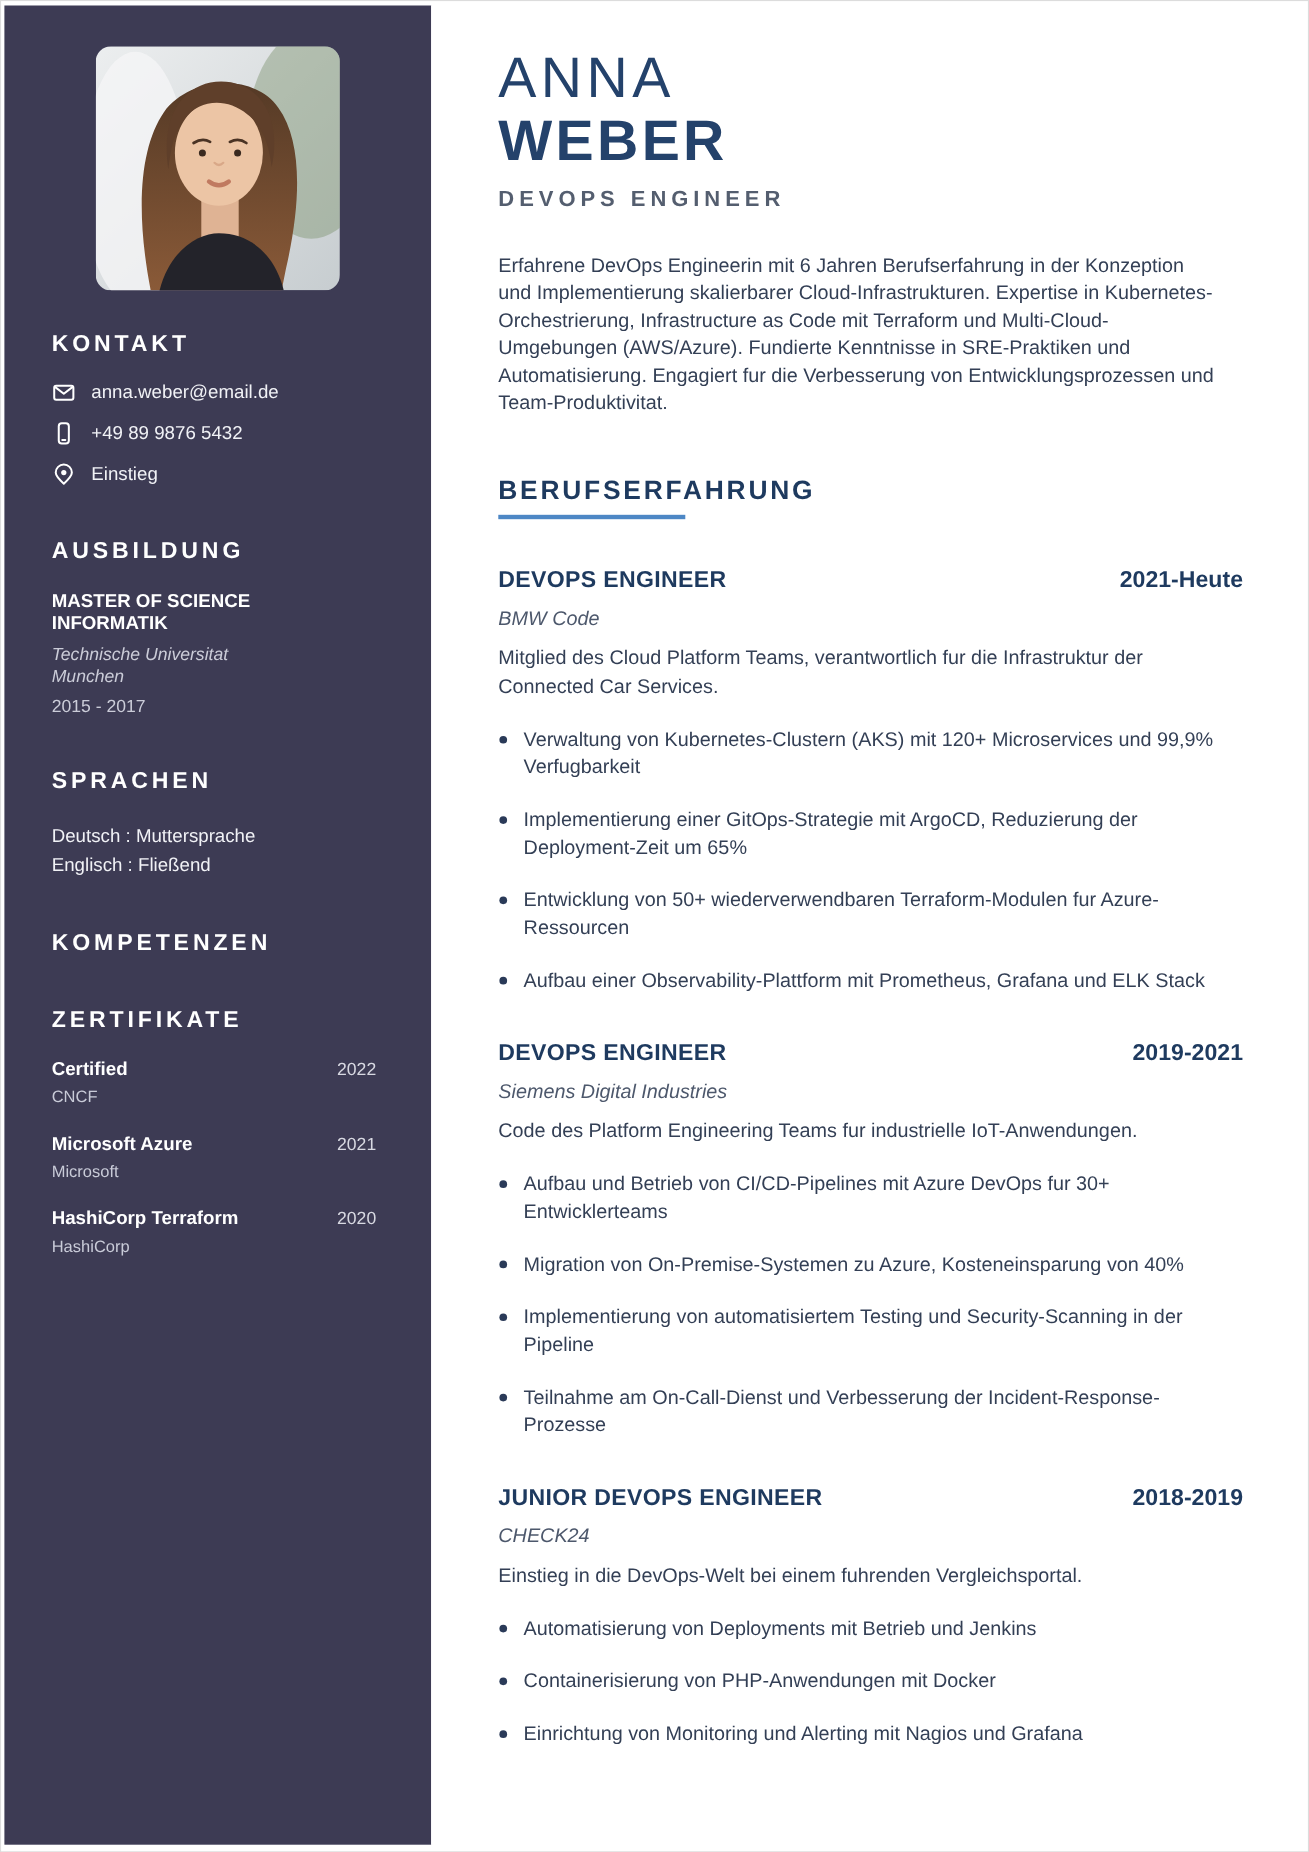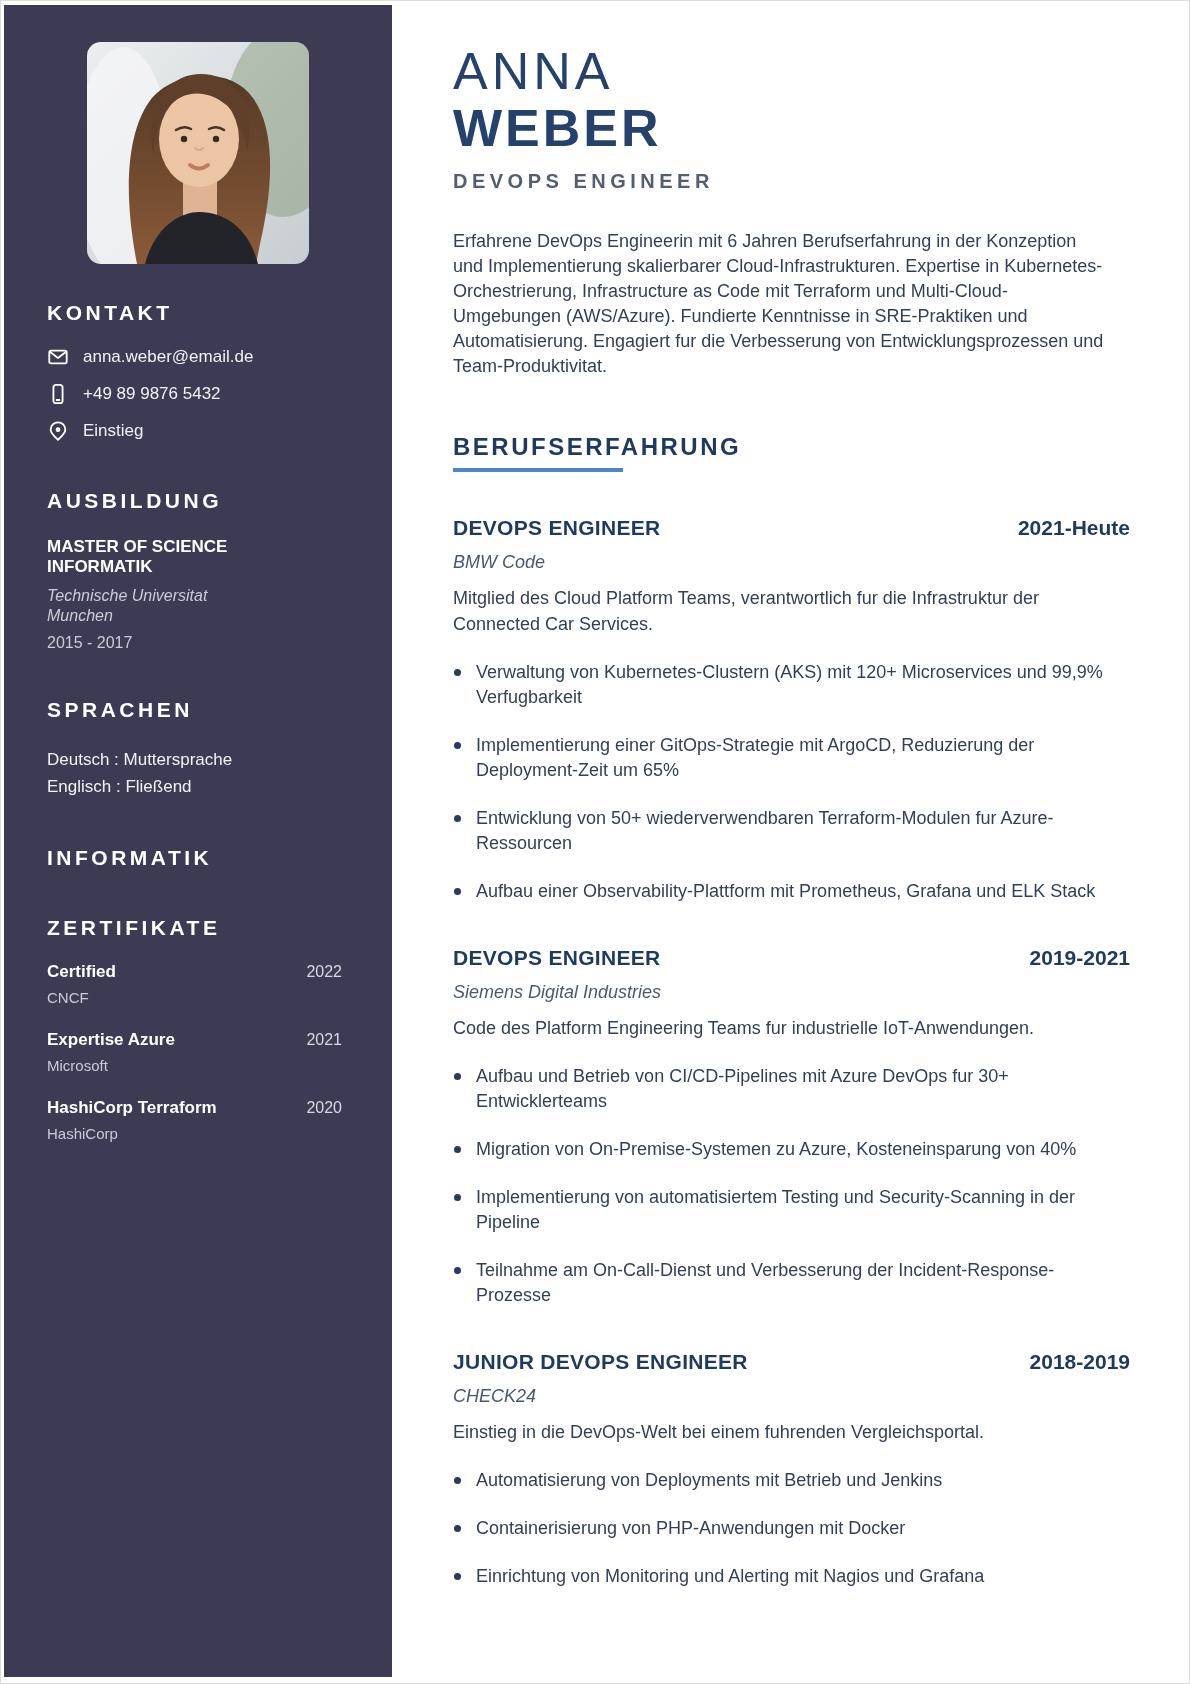--- a/index.html
+++ b/index.html
@@ -231,36 +231,36 @@
 
       <section class="sb-section">
         <h2 class="sb-h2">SPRACHEN</h2>
         <div class="lang-list">
           <div class="lang-item">Deutsch : Muttersprache</div>
           <div class="lang-item">Englisch : Fließend</div>
         </div>
       </section>
 
       <section class="sb-section">
-        <h2 class="sb-h2">INFORMATIK</h2>
+        <h2 class="sb-h2">KOMPETENZEN</h2>
       </section>
 
       <section class="sb-section">
         <h2 class="sb-h2">ZERTIFIKATE</h2>
         <div class="cert-list">
           <div class="cert-item">
             <div class="cert-head">
               <span class="cert-name">Certified</span>
               <span class="cert-year">2022</span>
             </div>
             <div class="cert-issuer">CNCF</div>
           </div>
           <div class="cert-item">
             <div class="cert-head">
-              <span class="cert-name">Expertise Azure</span>
+              <span class="cert-name">Microsoft Azure</span>
               <span class="cert-year">2021</span>
             </div>
             <div class="cert-issuer">Microsoft</div>
           </div>
           <div class="cert-item">
             <div class="cert-head">
               <span class="cert-name">HashiCorp Terraform</span>
               <span class="cert-year">2020</span>
             </div>
             <div class="cert-issuer">HashiCorp</div>

